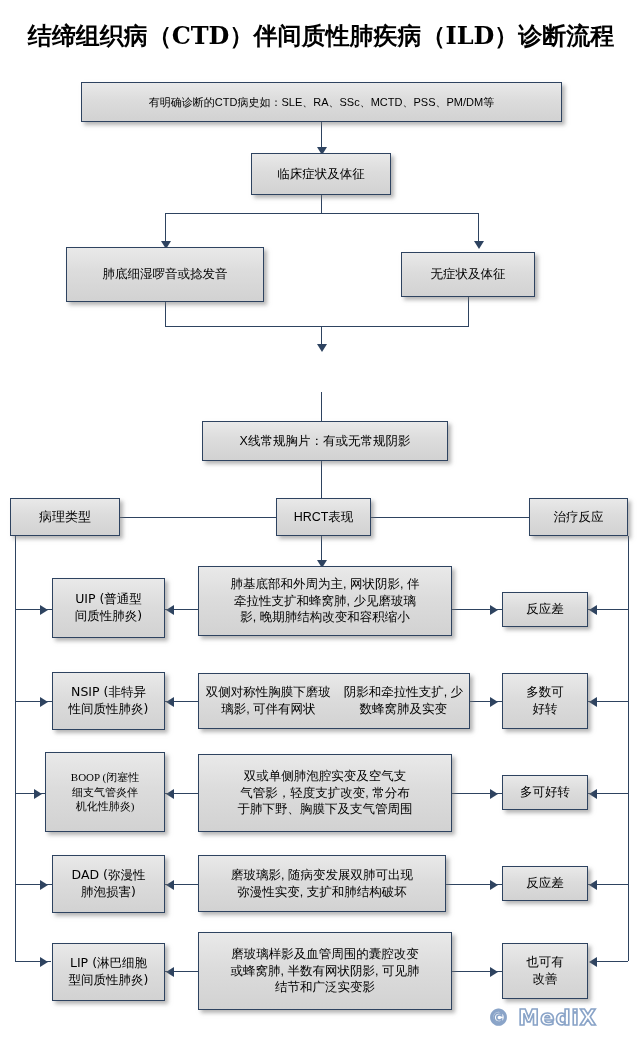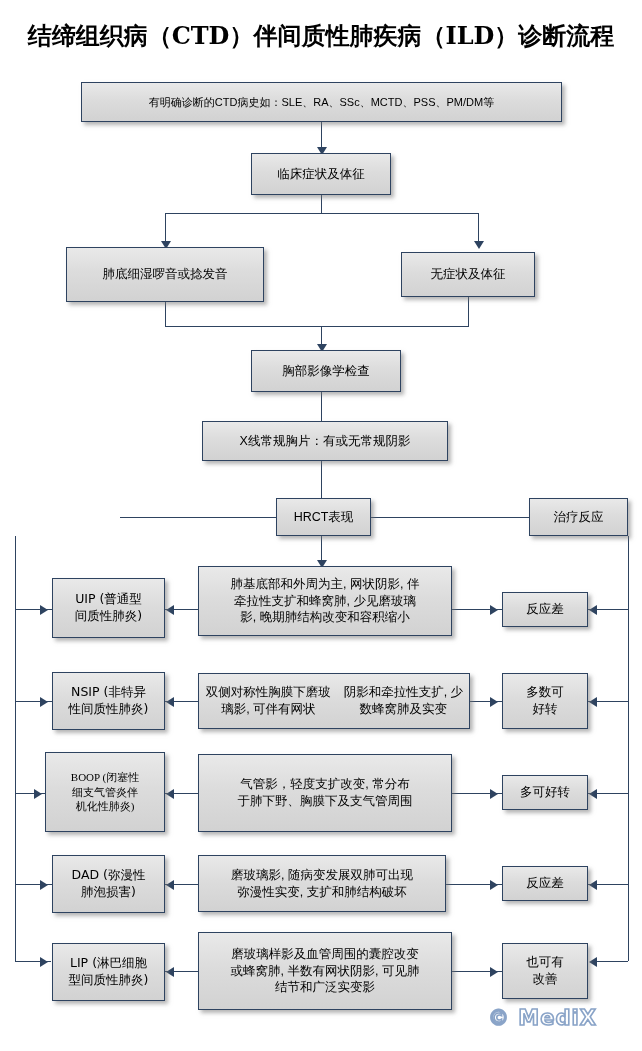--- a/index.html
+++ b/index.html
@@ -129,30 +129,30 @@
   <div class="box f-md" style="left:401px;top:252px;width:134px;height:45px;">
     <span>无症状及体征</span>
   </div>
 
   <div class="ln v" style="left:165px;top:302px;height:24px;"></div>
   <div class="ln v" style="left:468px;top:297px;height:29px;"></div>
   <div class="ln h" style="left:165px;top:326px;width:304px;"></div>
   <div class="ln v" style="left:321px;top:326px;height:21px;"></div>
   <div class="arrow down" style="left:317px;top:344px;"></div>
 
-  <div class="box f-md" style="left:251px;top:350px;width:150px;height:42px;">
-    <span>胸部影像学检查</span>
-  </div>
   <div class="ln v" style="left:321px;top:392px;height:30px;"></div>
 
   <div class="box f-md" style="left:202px;top:421px;width:246px;height:40px;">
     <span>X线常规胸片：有或无常规阴影</span>
   </div>
   <div class="ln v" style="left:321px;top:461px;height:37px;"></div>
 
+  <div class="box f-lg" style="left:10px;top:498px;width:110px;height:38px;">
+    <span>病理类型</span>
+  </div>
 
   <div class="box f-md" style="left:276px;top:498px;width:95px;height:38px;">
     <span>HRCT表现</span>
   </div>
 
   <div class="box f-md" style="left:529px;top:498px;width:99px;height:38px;">
     <span>治疗反应</span>
   </div>
 
   <div class="ln h" style="left:120px;top:517px;width:156px;"></div>
@@ -207,20 +207,21 @@
   <div class="arrow right" style="left:490px;top:697px;"></div>
   <div class="ln h" style="left:588px;top:701px;width:40px;"></div>
   <div class="arrow left" style="left:589px;top:697px;"></div>
 
   <div class="box f-sm f-mono" style="left:45px;top:752px;width:120px;height:80px;flex-direction:column;font-family:Liberation Serif, serif;">
     <span>BOOP (闭塞性</span>
     <span>细支气管炎伴</span>
     <span>机化性肺炎)</span>
   </div>
   <div class="box f-md" style="left:198px;top:754px;width:254px;height:78px;flex-direction:column;">
+    <span>双或单侧肺泡腔实变及空气支</span>
     <span>气管影，轻度支扩改变, 常分布</span>
     <span>于肺下野、胸膜下及支气管周围</span>
   </div>
   <div class="box f-md" style="left:502px;top:775px;width:86px;height:35px;">
     <span>多可好转</span>
   </div>
   <div class="ln h" style="left:15px;top:793px;width:30px;"></div>
   <div class="arrow right" style="left:34px;top:789px;"></div>
   <div class="ln h" style="left:165px;top:793px;width:33px;"></div>
   <div class="arrow left" style="left:166px;top:789px;"></div>

